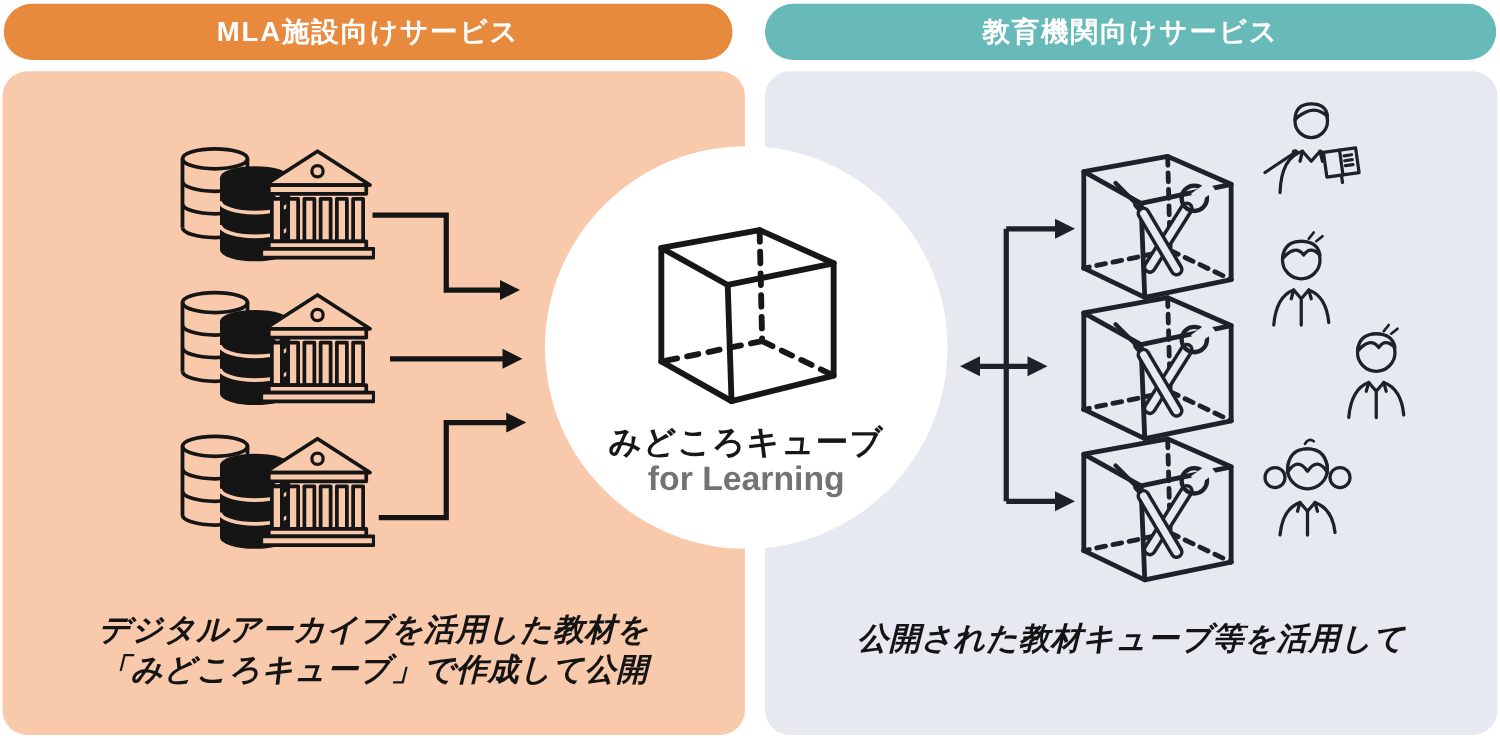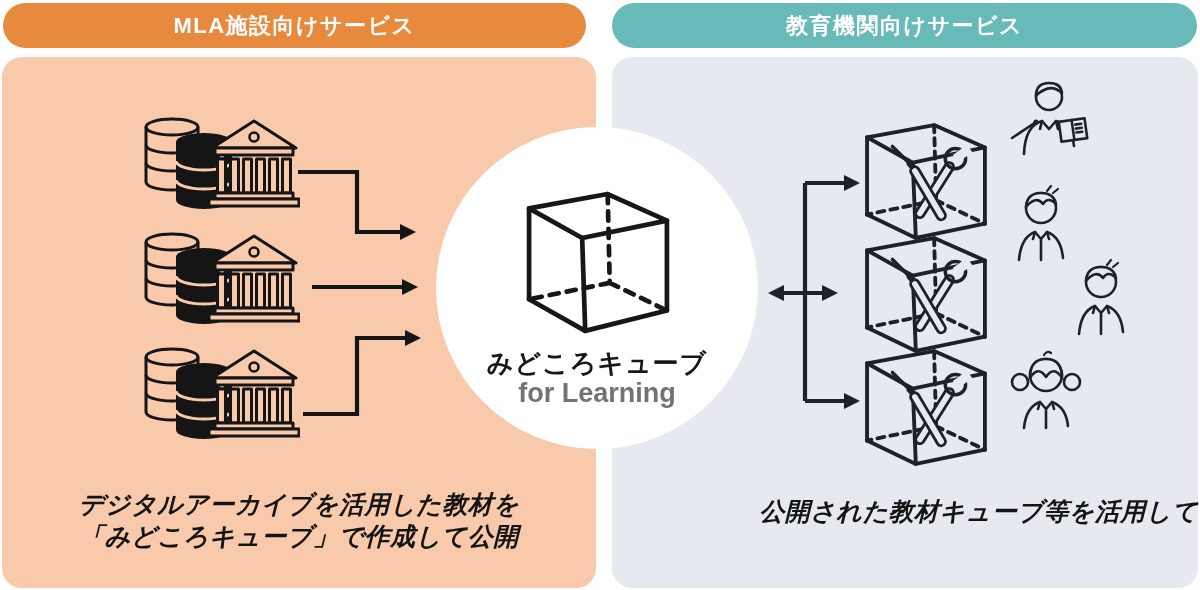--- a/index.html
+++ b/index.html
@@ -12,21 +12,21 @@
     position:absolute;top:3px;height:45px;border-radius:23px;
     display:flex;align-items:center;justify-content:center;
     color:#ffffff;font-size:22px;font-weight:600;letter-spacing:1.5px;
   }
   .panel{position:absolute;top:57px;height:531px;border-radius:20px;}
   .caption{
     position:absolute;text-align:center;color:#141414;
     font-size:25px;font-weight:700;line-height:1.26;letter-spacing:0.5px;font-style:italic;
   }
   .badge{
-    position:absolute;left:436px;top:127px;width:322px;height:322px;
+    position:absolute;left:436px;top:117px;width:322px;height:322px;
     border-radius:50%;background:#ffffff;z-index:3;
   }
   .badge-title{
     position:absolute;top:219px;left:0;width:100%;text-align:center;
     font-size:26px;font-weight:600;color:#17171a;letter-spacing:1px;
   }
   .badge-sub{
     position:absolute;top:251px;left:0;width:100%;text-align:center;
     font-size:27px;font-weight:600;color:#737373;
   }
@@ -205,17 +205,17 @@
       <use href="#sym-boy"></use>
     </svg>
   <svg class="abs z2" style="left:1010px;top:348px" width="72" height="82">
       <use href="#sym-girl"></use>
     </svg>
 
   <div class="caption" style="left:2px;top:489px;width:594px;">
     <div>デジタルアーカイブを活用した教材を</div>
     <div>「みどころキューブ」で作成して公開</div>
   </div>
-  <div class="caption" style="left:612px;top:496px;width:586px;text-align:right;">
+  <div class="caption" style="left:612px;top:496px;width:586px;">
     <div>公開された教材キューブ等を活用して</div>
   </div>
 
 </div>
 
 </body></html>

